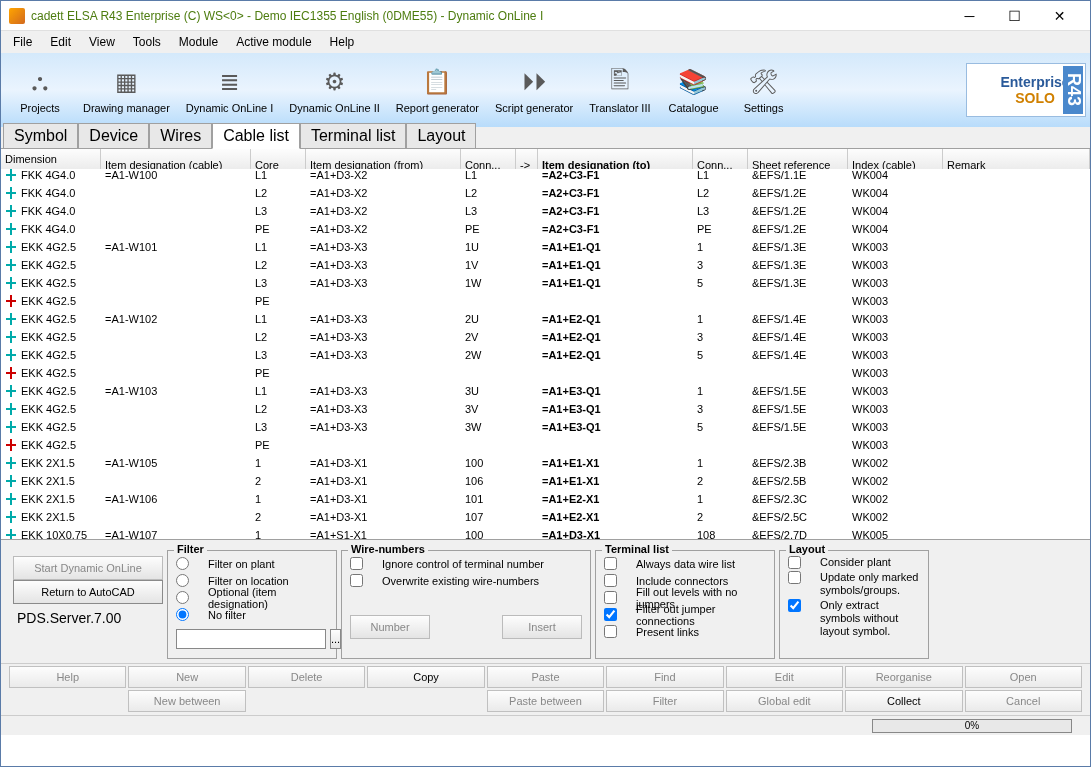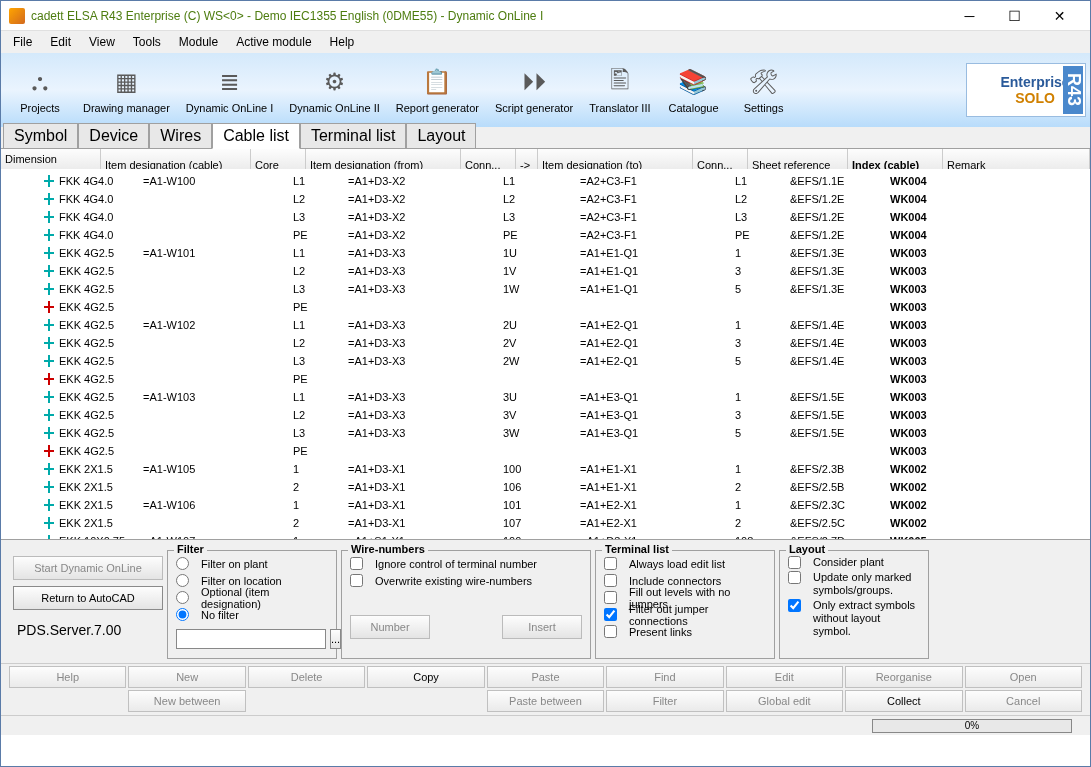--- a/index.html
+++ b/index.html
@@ -16,44 +16,44 @@
 .tool-icon { width: 32px; height: 32px; display: flex; align-items: center; justify-content: center; font-size: 24px; color: #5a5a5a; }
 .tool-label { font-size: 11px; margin-top: 4px; text-align: center; white-space: nowrap; }
 .logo-box { margin-left: auto; width: 120px; height: 54px; background: #fff; border: 1px solid #99bce0; display: flex; align-items: center; justify-content: center; font-size: 14px; font-weight: bold; color: #2a5a9a; position: relative; padding-left: 36px; }
 .logo-box .r43 { position: absolute; right: 2px; bottom: 2px; top: 2px; width: 20px; background: #4a88cc; color: #fff; writing-mode: vertical-rl; text-orientation: mixed; display: flex; align-items: center; justify-content: center; font-size: 18px; font-weight: bold; }
 .tabs { height: 22px; display: flex; align-items: flex-end; padding-left: 2px; background: #f0f0f0; border-bottom: 1px solid #a0a0a0; }
 .tab { padding: 3px 10px; font-size: 16px; border: 1px solid #a0a0a0; border-bottom: none; background: #e8e8e8; margin-right: 0; position: relative; }
 .tab.active { background: #fff; z-index: 1; border-bottom: 1px solid #fff; margin-bottom: -1px; }
 .grid-header { height: 20px; display: flex; background: #f5f5f5; border-bottom: 1px solid #ccc; }
 .gh { border-right: 1px solid #ccc; padding: 10px 4px; font-size: 11px; overflow: hidden; white-space: nowrap; background: linear-gradient(#fdfdfd,#ececec); }
 .grid-body { height: 370px; overflow-y: scroll; overflow-x: hidden; background: #fff; }
-.grid-row { height: 18px; display: flex; align-items: flex-end; padding-left: 38px; }
+.grid-row { height: 18px; display: flex; align-items: flex-start; }
 .gc { padding: 0 4px; font-size: 11px; white-space: nowrap; overflow: hidden; }
 .row-icon { width: 14px; height: 12px; display: inline-block; position: relative; }
 .row-icon::before { content:""; position:absolute; left:5px; top:0; width:2px; height:12px; background:#00aaaa; }
 .row-icon::after { content:""; position:absolute; left:1px; top:5px; width:10px; height:2px; background:#00aaaa; }
 .row-icon.red::before, .row-icon.red::after { background:#cc0000; }
 .c-dim { width: 100px; display:flex; align-items:center; gap:2px;}
 .c-item-cable { width: 150px; }
 .c-core { width: 55px; }
 .c-item-from { width: 155px; }
 .c-conn1 { width: 55px; }
 .c-arrow { width: 22px; }
-.c-item-to { width: 155px; }
+.c-item-to { width: 155px; font-weight: bold; }
 .c-conn2 { width: 55px; }
 .c-sheet { width: 100px; }
-.c-index { width: 95px; font-weight: bold; }
+.c-index { width: 95px; }
 .c-remark { flex: 1; }
 .bottom-panel { height: 124px; border-top: 1px solid #a0a0a0; display: flex; padding: 6px 8px 4px 12px; gap: 4px; background: #f0f0f0; }
-.left-btns { width: 150px; display: flex; flex-direction: column; gap: 6px; padding-top: 10px;}
+.left-btns { width: 150px; display: flex; flex-direction: column; padding-top: 10px;}
 .btn { border: 1px solid #8a8a8a; background: linear-gradient(#fdfdfd,#e4e4e4); padding: 4px 8px; font-size: 11px; text-align: center; height: 24px; display:flex; align-items:center; justify-content:center;}
 .btn:disabled, .btn.disabled { color: #888; border-color:#bbb;}
 .fieldset { border: 1px solid #a0a0a0; padding: 4px 8px 6px 8px; position: relative; margin-top: 4px; }
 .fieldset-title { position: absolute; top: -8px; left: 6px; background: #f0f0f0; padding: 0 3px; font-size: 11px; font-weight: bold; }
-.radio-row, .check-row { display: flex; align-items: center; gap: 12px; font-size: 11px; height: 17px; }
+.radio-row, .check-row { display: flex; align-items: center; gap: 19px; font-size: 11px; height: 17px; }
 .radio-row input, .check-row input { margin: 0; }
 .filter-box { width: 170px; }
 .wire-box { width: 250px; }
 .term-box { width: 180px; }
 .layout-box { width: 150px; }
 .input-row { display:flex; gap:4px; margin-top:6px;}
 .txt-in { flex:1; border:1px solid #888; height:20px; padding:0 3px; font-size:11px;}
 .sm-btn { width:24px; height:20px; border:1px solid #888; background:linear-gradient(#fdfdfd,#e4e4e4); font-size:11px;}
 .action-bar { height: 52px; background: #f0f0f0; border-top: 1px solid #ccc; padding: 2px 8px; }
 .action-row { display: flex; gap: 2px; height: 22px; margin-bottom: 2px;}
@@ -479,21 +479,21 @@
       <button class="btn disabled" style="width:80px">Number</button>
       <button class="btn disabled" style="width:80px">Insert</button>
     </div>
   </div>
 
   <div class="fieldset term-box">
     <div class="fieldset-title">Terminal list</div>
     <div id="term-opts">
         <label class="check-row">
           <input type="checkbox" style="">
-          <span>Always load edit list</span>
+          <span>Always data wire list</span>
         </label>
         <label class="check-row">
           <input type="checkbox" style="">
           <span>Include connectors</span>
         </label>
         <label class="check-row">
           <input type="checkbox" style="">
           <span>Fill out levels with no jumpers</span>
         </label>
         <label class="check-row">

